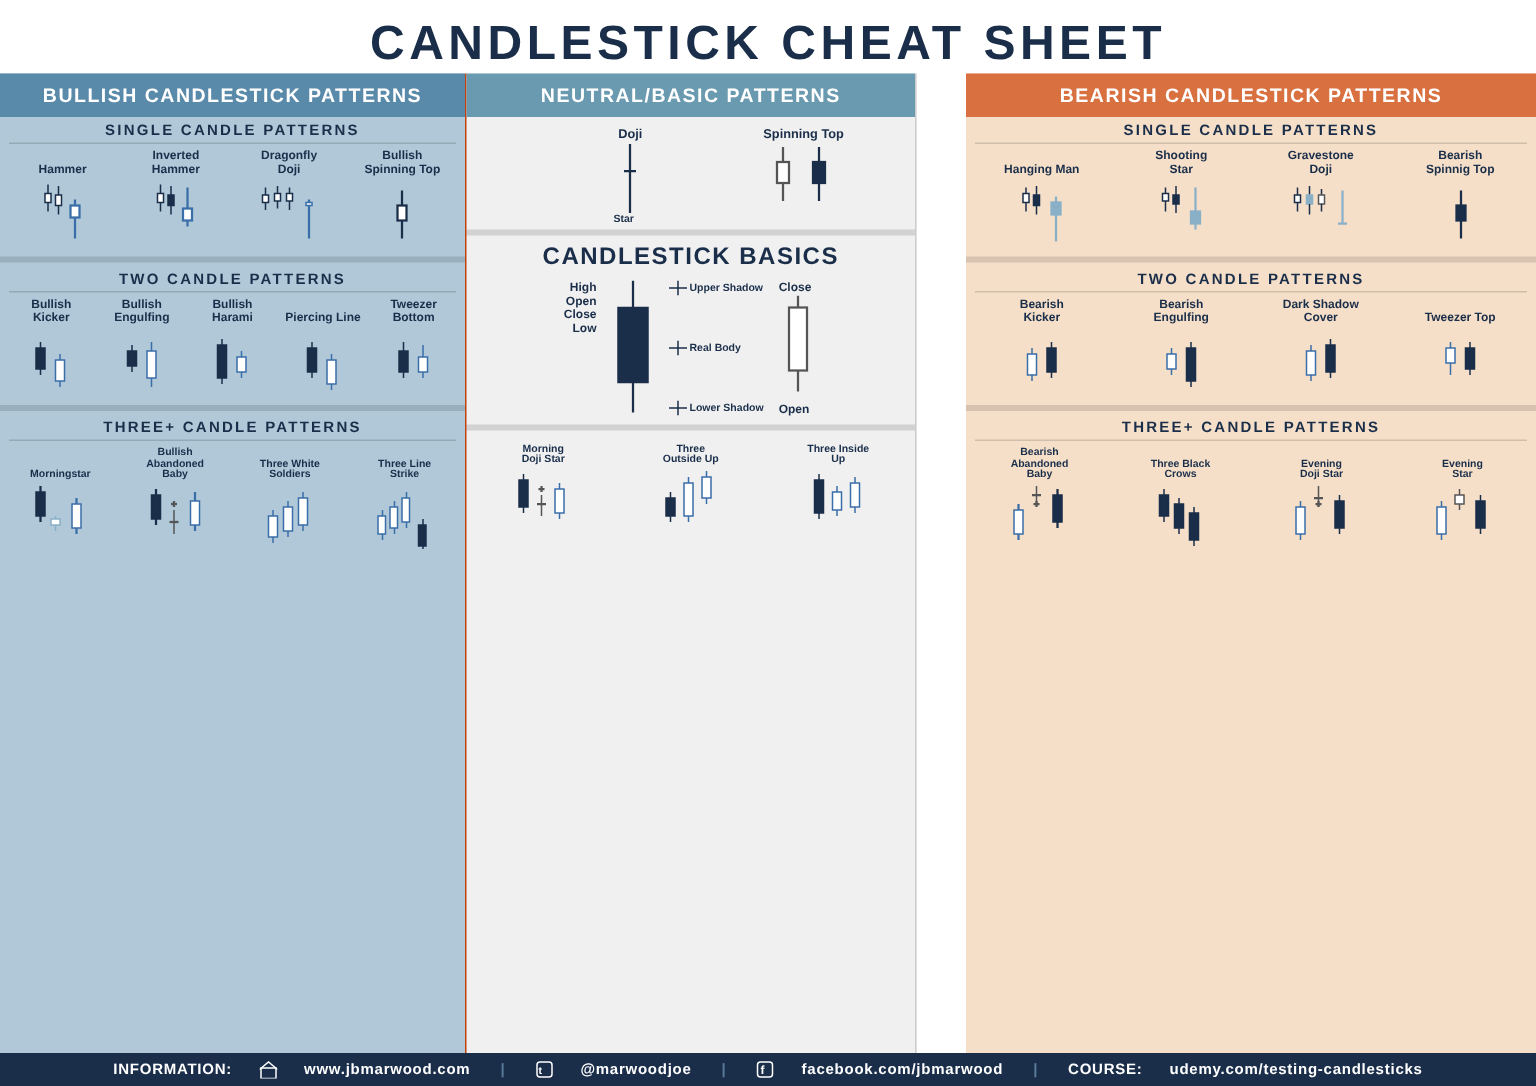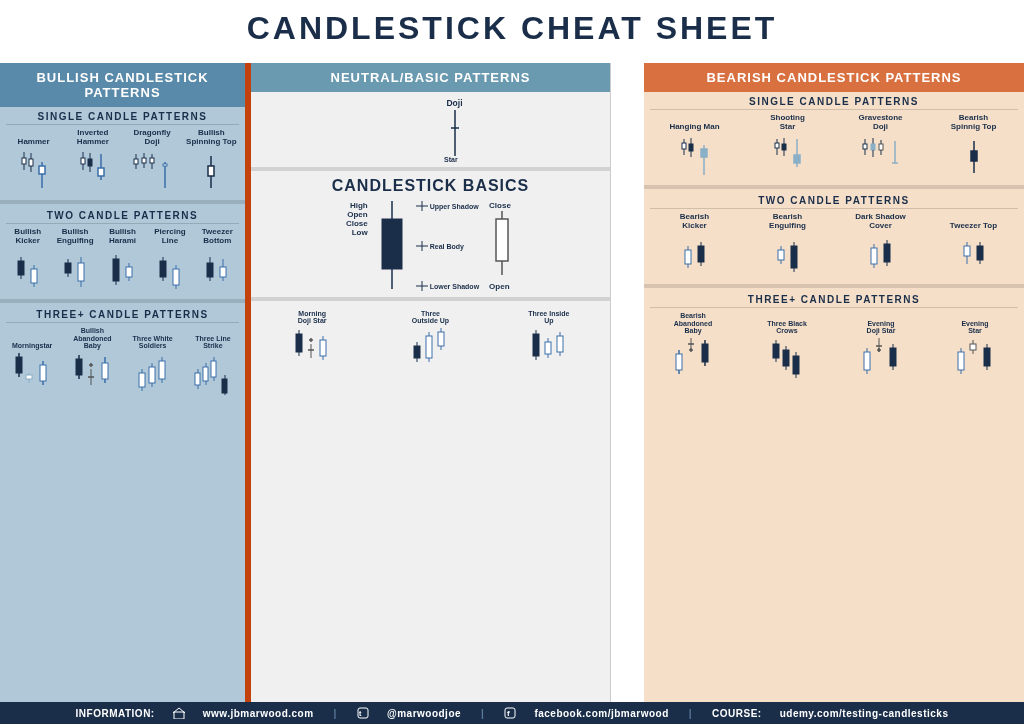--- a/index.html
+++ b/index.html
@@ -16,54 +16,54 @@
       display: flex;
       flex-direction: column;
       background: #fff;
     }
     .main-title {
       text-align: center;
       font-size: 32px;
       font-weight: 900;
       letter-spacing: 3px;
       color: #1a2e4a;
-      padding: 10px 0 16px 0;
+      padding: 10px 0 2px 0;
       text-transform: uppercase;
       background: #fff;
     }
     .columns {
       display: flex;
       flex: 1;
       min-height: 0;
     }
     
     .col-bullish {
       background: #b0c8d8;
-      width: 245px;
+      width: 310px;
       flex-shrink: 0;
       display: flex;
       flex-direction: column;
     }
     .col-header-bullish {
       background: #5a8aaa;
       color: #fff;
       text-align: center;
       font-weight: 900;
       font-size: 13px;
       letter-spacing: 1px;
       padding: 7px 4px;
       text-transform: uppercase;
     }
     
     .col-neutral {
       background: #f0f0f0;
       flex: 1;
       display: flex;
       flex-direction: column;
-      border-left: 6px solid #c2410c;
+      border-left: 1px solid #c2410c;
       border-right: 1px solid #ccc;
     }
     .col-header-neutral {
       background: #6a9ab0;
       color: #fff;
       text-align: center;
       font-weight: 900;
       font-size: 13px;
       letter-spacing: 1px;
       padding: 7px 4px;
@@ -490,20 +490,33 @@
 
       <div style="padding:4px 6px 0 11px;margin-left:43px;">
         <div class="neutral-basics">
           <div class="neutral-basic-item">
             <span>Doji</span>
             <svg width="30" height="55">
               <line x1="15" y1="2" x2="15" y2="20" stroke="#1a2e4a" stroke-width="1.5"></line>
               <line x1="11" y1="20" x2="19" y2="20" stroke="#1a2e4a" stroke-width="1.5"></line>
               <line x1="15" y1="20" x2="15" y2="48" stroke="#1a2e4a" stroke-width="1.5"></line>
               <text x="4" y="54" font-size="7" fill="#1a2e4a" font-weight="700">Star</text>
+            </svg>
+          </div>
+          <div class="neutral-basic-item">
+            <span>Spinning Top</span>
+            <svg width="56" height="55">
+
+              <line x1="14" y1="4" x2="14" y2="14" stroke="#555" stroke-width="1.5"></line>
+              <rect x="10" y="14" width="8" height="14" fill="white" stroke="#555" stroke-width="1.5"></rect>
+              <line x1="14" y1="28" x2="14" y2="40" stroke="#555" stroke-width="1.5"></line>
+
+              <line x1="38" y1="4" x2="38" y2="14" stroke="#1a2e4a" stroke-width="1.5"></line>
+              <rect x="34" y="14" width="8" height="14" fill="#1a2e4a" stroke="#1a2e4a" stroke-width="1.5"></rect>
+              <line x1="38" y1="28" x2="38" y2="40" stroke="#1a2e4a" stroke-width="1.5"></line>
             </svg>
           </div>
         </div>
       </div>
 
       <div class="section-divider"></div>
 
       <div class="basics-title">CANDLESTICK BASICS</div>
       <div class="basics-diagram">
 

